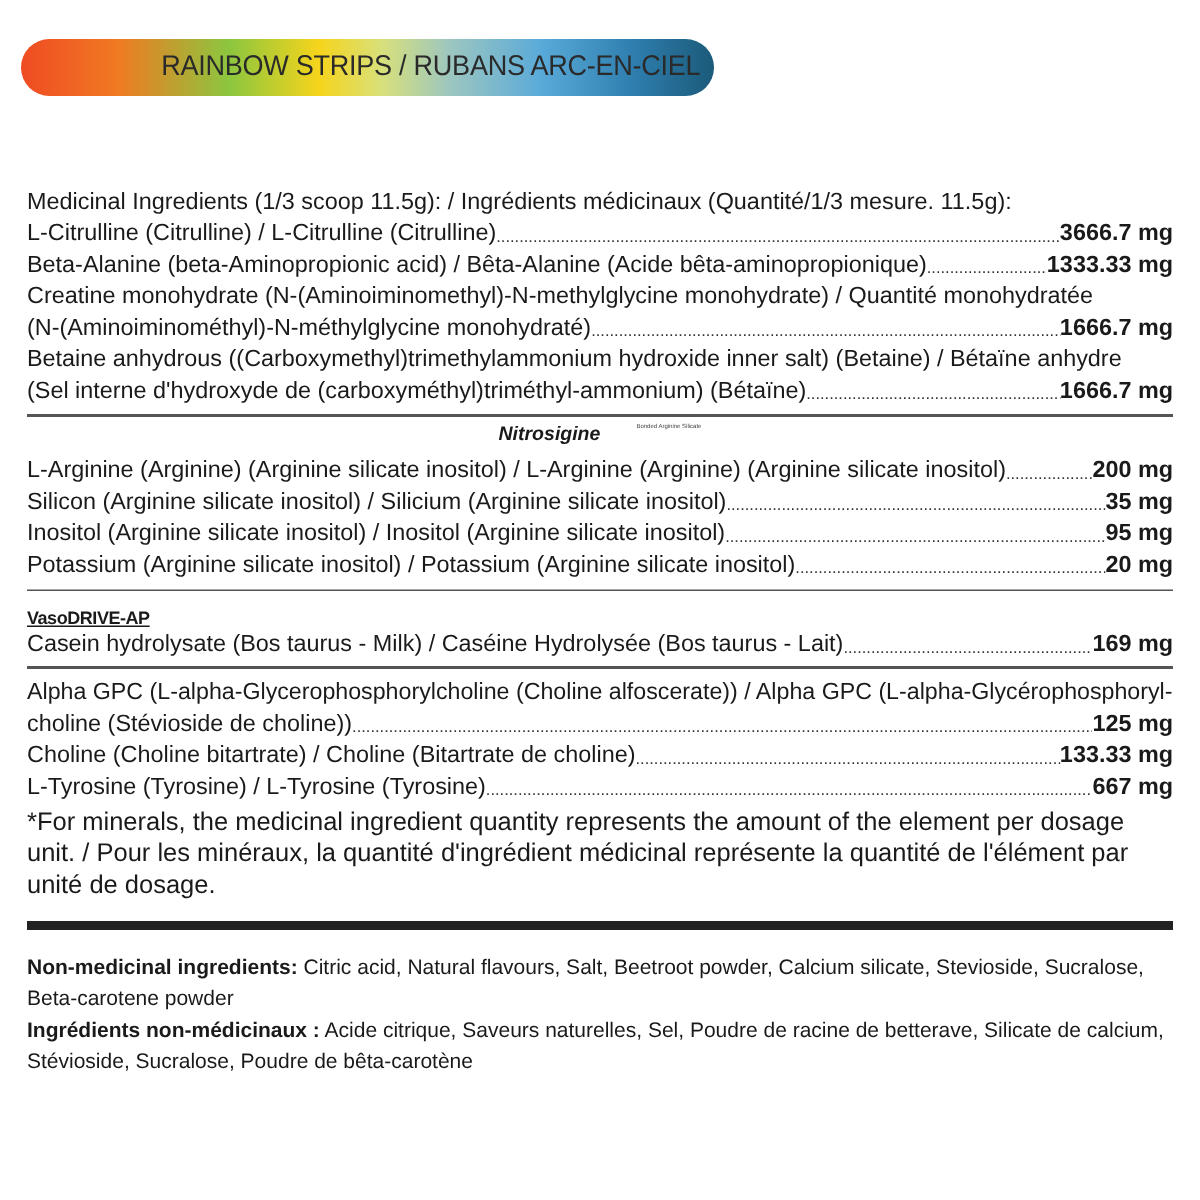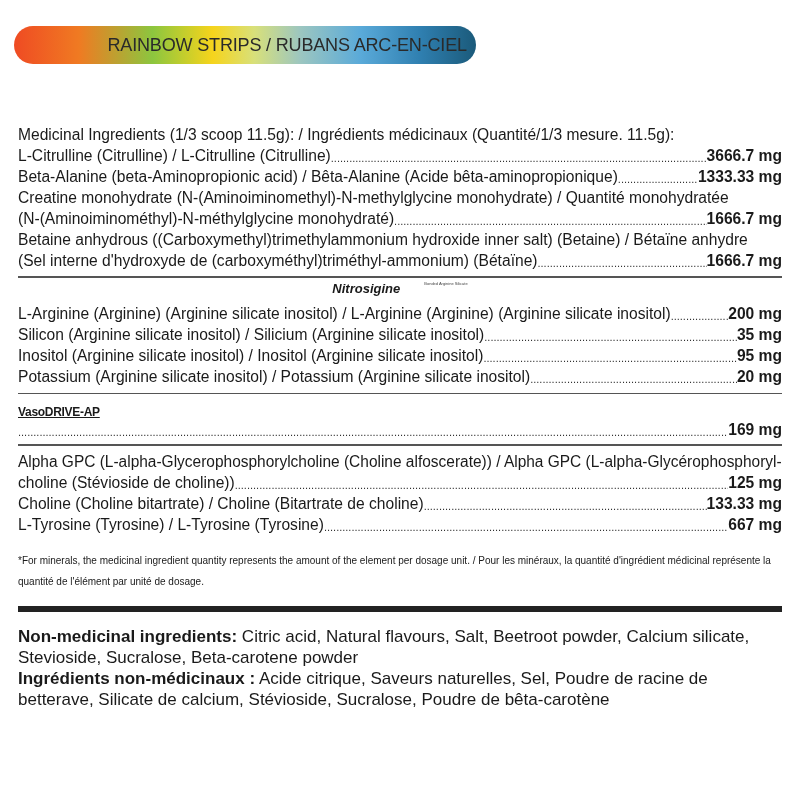--- a/index.html
+++ b/index.html
@@ -14,22 +14,22 @@
   .line .lbl { flex:0 0 auto; }
   .line .dots { flex:1 1 auto; overflow:hidden; white-space:nowrap; color:#333; font-size:11px; line-height:21px; align-self:flex-end; height:18px; }
   .line .dots::after { content:"..........................................................................................................................................................................................................................................................................................."; }
   .line .val { flex:0 0 auto; font-weight:bold; }
   .header { font-weight:normal; font-size:15.6px; line-height:21px; }
   .sec-rule { height:1.5px; background:#555; margin:5px 0 3px 0; }
   .thick-rule { height:6px; background:#222; margin:14px 0 14px 0; }
   .brand { font-size:13px; font-style:italic; font-weight:bold; height:22px; display:flex; flex-direction:row; justify-content:center; }
   .brand .sub { font-size:4px; font-style:normal; font-weight:normal; margin-left:24px; color:#444; }
   .brand2 { font-size:12px; font-weight:bold; height:22px; display:flex; align-items:flex-end; letter-spacing:-0.3px;text-decoration:underline; }
-  .note { font-size:10px; line-height:21px; margin-top:15px; }
-  .para { font-size:17px; line-height:21px; }
+  .note { font-size:17px; line-height:21px; margin-top:2px; }
+  .para { font-size:14px; line-height:21px; }
   .para b { font-weight:bold; }
 </style>
 </head>
 <body>
 
 <div class="banner">
   <span>RAINBOW STRIPS / RUBANS ARC-EN-CIEL</span>
 </div>
 
 <div class="content">
@@ -86,20 +86,21 @@
       <span class="lbl">Potassium (Arginine silicate inositol) / Potassium (Arginine silicate inositol)</span>
       <span class="dots"></span>
       <span class="val">20 mg</span>
     </div>
 
   <div class="sec-rule" style="margin-top:6px"></div>
   <div class="brand2">
     <span>VasoDRIVE-AP</span>
   </div>
   <div class="line">
+      <span class="lbl">Casein hydrolysate (Bos taurus - Milk) / Caséine Hydrolysée (Bos taurus - Lait)</span>
       <span class="dots"></span>
       <span class="val">169 mg</span>
     </div>
 
   <div class="sec-rule" style="margin:4px 0 5px 0"></div>
   <div class="line" style="transform: scaleX(0.992208); width: 770px; transform-origin: left center;">
       <span class="lbl">Alpha GPC (L-alpha-Glycerophosphorylcholine (Choline alfoscerate)) / Alpha GPC (L-alpha-Glycérophosphoryl-</span>
     </div>
   <div class="line">
       <span class="lbl">choline (Stévioside de choline))</span>

